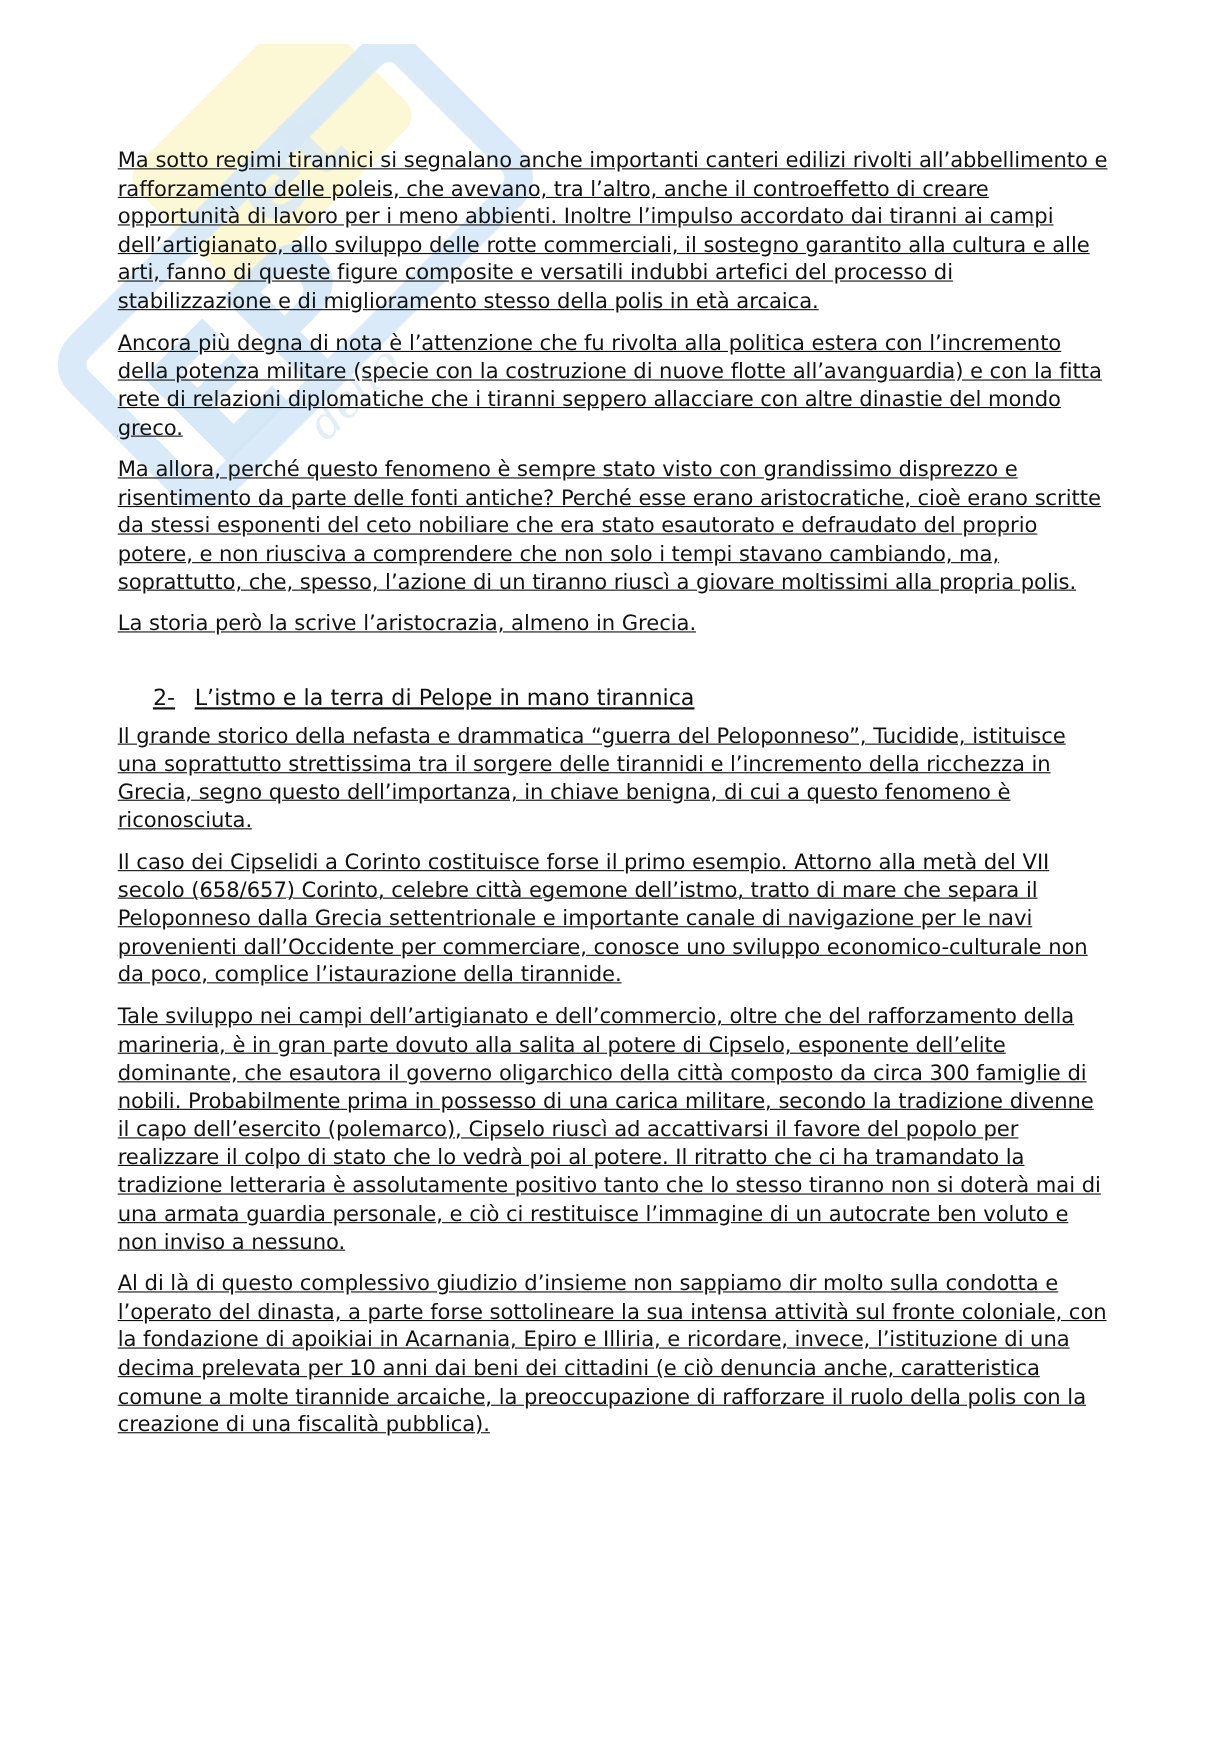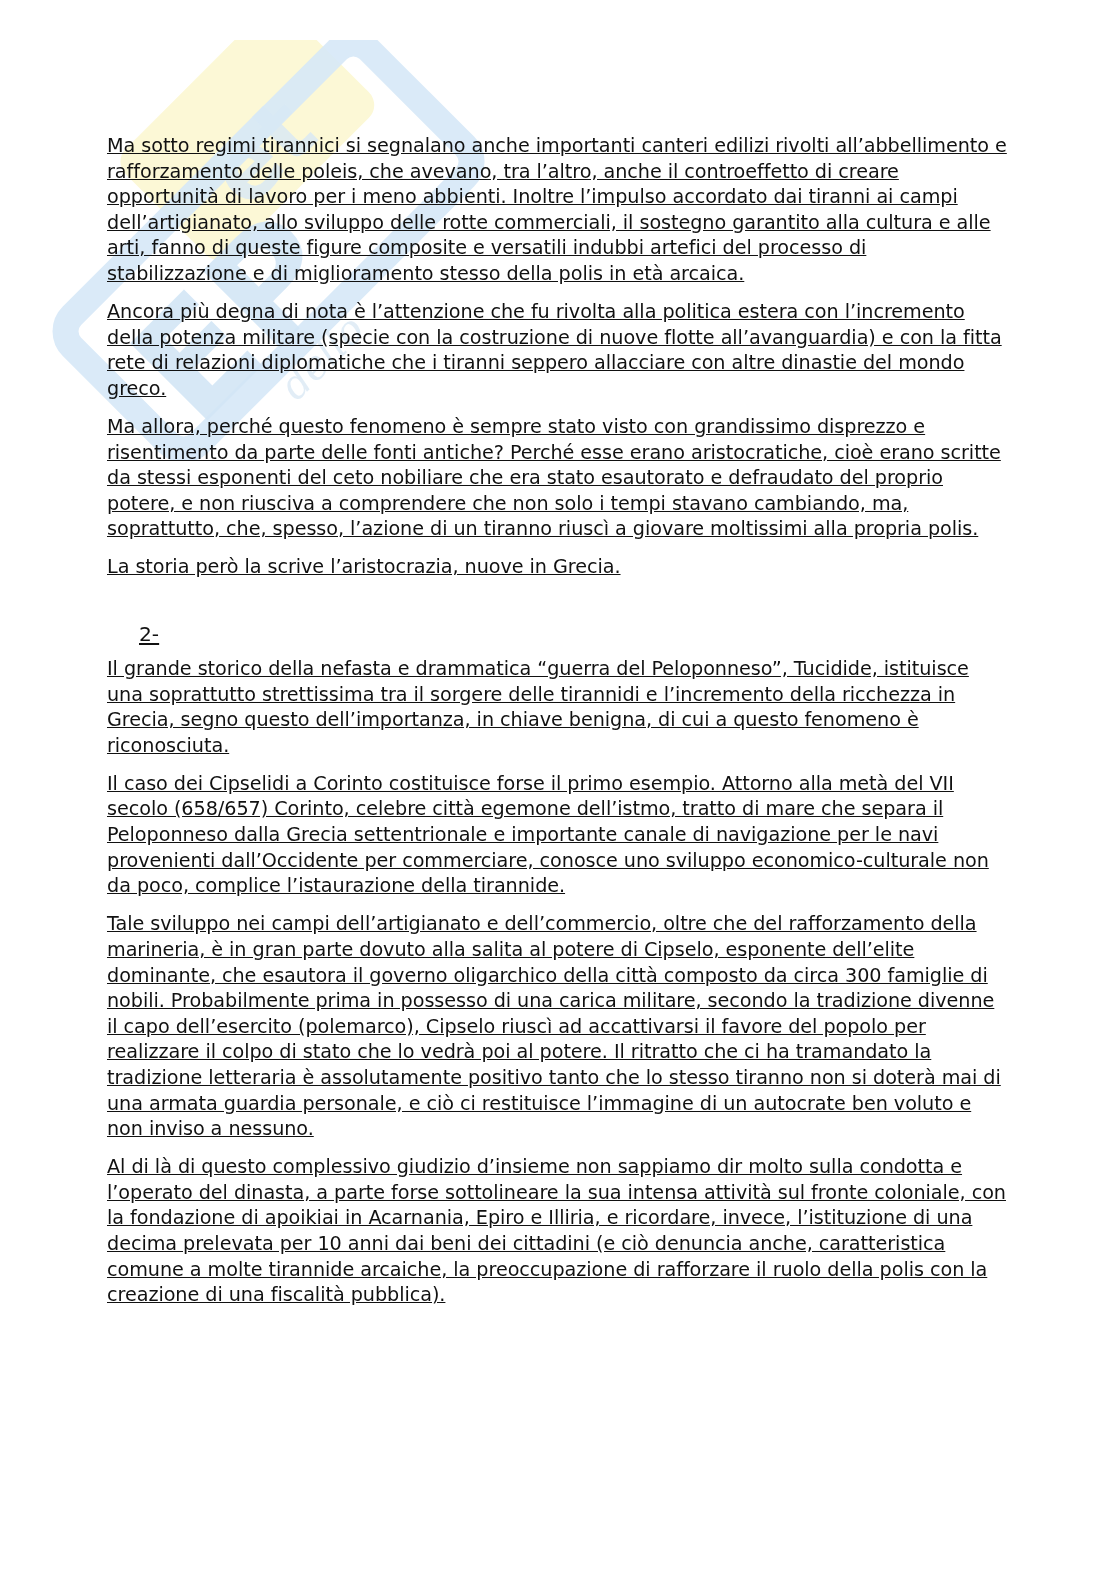--- a/index.html
+++ b/index.html
@@ -62,23 +62,24 @@
     <text x="60" y="290" font-family="DejaVu Sans, sans-serif" font-weight="bold" font-size="150" fill="#d3e6f6" opacity="0.9">EP</text>
     <text x="250" y="170" font-family="DejaVu Sans, sans-serif" font-weight="bold" font-size="90" fill="#d8e9f6" opacity="0.8">et</text>
     <text x="150" y="340" font-family="DejaVu Serif, serif" font-style="italic" font-size="40" fill="#dbe9f5" opacity="0.8">dello</text>
   </g>
 </svg>
 
 <main class="page">
   <p class="body">Ma sotto regimi tirannici si segnalano anche importanti canteri edilizi rivolti all’abbellimento e rafforzamento delle poleis, che avevano, tra l’altro, anche il controeffetto di creare opportunità di lavoro per i meno abbienti. Inoltre l’impulso accordato dai tiranni ai campi dell’artigianato, allo sviluppo delle rotte commerciali, il sostegno garantito alla cultura e alle arti, fanno di queste figure composite e versatili indubbi artefici del processo di stabilizzazione e di miglioramento stesso della polis in età arcaica.</p>
   <p class="body">Ancora più degna di nota è l’attenzione che fu rivolta alla politica estera con l’incremento della potenza militare (specie con la costruzione di nuove flotte all’avanguardia) e con la fitta rete di relazioni diplomatiche che i tiranni seppero allacciare con altre dinastie del mondo greco.</p>
   <p class="body">Ma allora, perché questo fenomeno è sempre stato visto con grandissimo disprezzo e risentimento da parte delle fonti antiche? Perché esse erano aristocratiche, cioè erano scritte da stessi esponenti del ceto nobiliare che era stato esautorato e defraudato del proprio potere, e non riusciva a comprendere che non solo i tempi stavano cambiando, ma, soprattutto, che, spesso, l’azione di un tiranno riuscì a giovare moltissimi alla propria polis.</p>
-  <p class="body">La storia però la scrive l’aristocrazia, nuove in Grecia.</p>
+  <p class="body">La storia però la scrive l’aristocrazia, almeno in Grecia.</p>
 
   <h2 class="heading">
     <span class="num">2-</span>
+    <span>L’istmo e la terra di Pelope in mano tirannica</span>
   </h2>
 
   <p class="body">Il grande storico della nefasta e drammatica “guerra del Peloponneso”, Tucidide, istituisce una soprattutto strettissima tra il sorgere delle tirannidi e l’incremento della ricchezza in Grecia, segno questo dell’importanza, in chiave benigna, di cui a questo fenomeno è riconosciuta.</p>
   <p class="body">Il caso dei Cipselidi a Corinto costituisce forse il primo esempio. Attorno alla metà del VII secolo (658/657) Corinto, celebre città egemone dell’istmo, tratto di mare che separa il Peloponneso dalla Grecia settentrionale e importante canale di navigazione per le navi provenienti dall’Occidente per commerciare, conosce uno sviluppo economico-culturale non da poco, complice l’istaurazione della tirannide.</p>
   <p class="body">Tale sviluppo nei campi dell’artigianato e dell’commercio, oltre che del rafforzamento della marineria, è in gran parte dovuto alla salita al potere di Cipselo, esponente dell’elite dominante, che esautora il governo oligarchico della città composto da circa 300 famiglie di nobili. Probabilmente prima in possesso di una carica militare, secondo la tradizione divenne il capo dell’esercito (polemarco), Cipselo riuscì ad accattivarsi il favore del popolo per realizzare il colpo di stato che lo vedrà poi al potere. Il ritratto che ci ha tramandato la tradizione letteraria è assolutamente positivo tanto che lo stesso tiranno non si doterà mai di una armata guardia personale, e ciò ci restituisce l’immagine di un autocrate ben voluto e non inviso a nessuno.</p>
   <p class="body">Al di là di questo complessivo giudizio d’insieme non sappiamo dir molto sulla condotta e l’operato del dinasta, a parte forse sottolineare la sua intensa attività sul fronte coloniale, con la fondazione di apoikiai in Acarnania, Epiro e Illiria, e ricordare, invece, l’istituzione di una decima prelevata per 10 anni dai beni dei cittadini (e ciò denuncia anche, caratteristica comune a molte tirannide arcaiche, la preoccupazione di rafforzare il ruolo della polis con la creazione di una fiscalità pubblica).</p>
 </main>
 
 </body></html>

